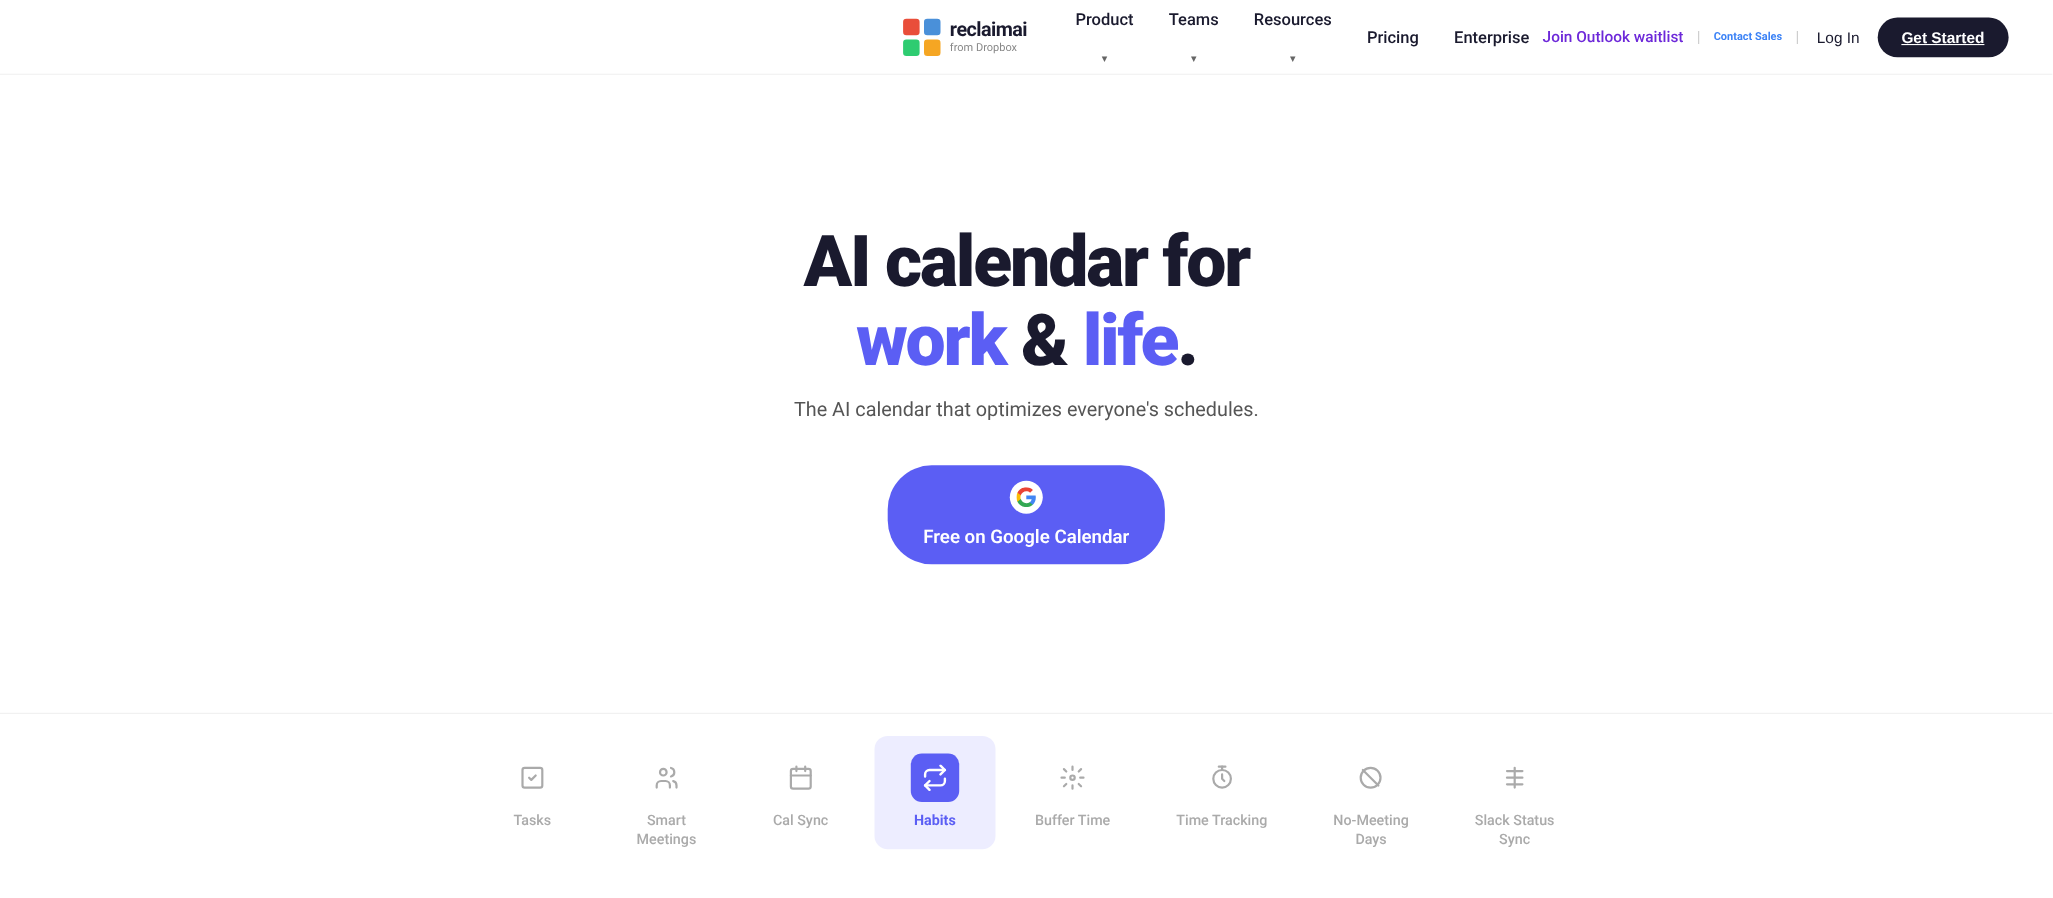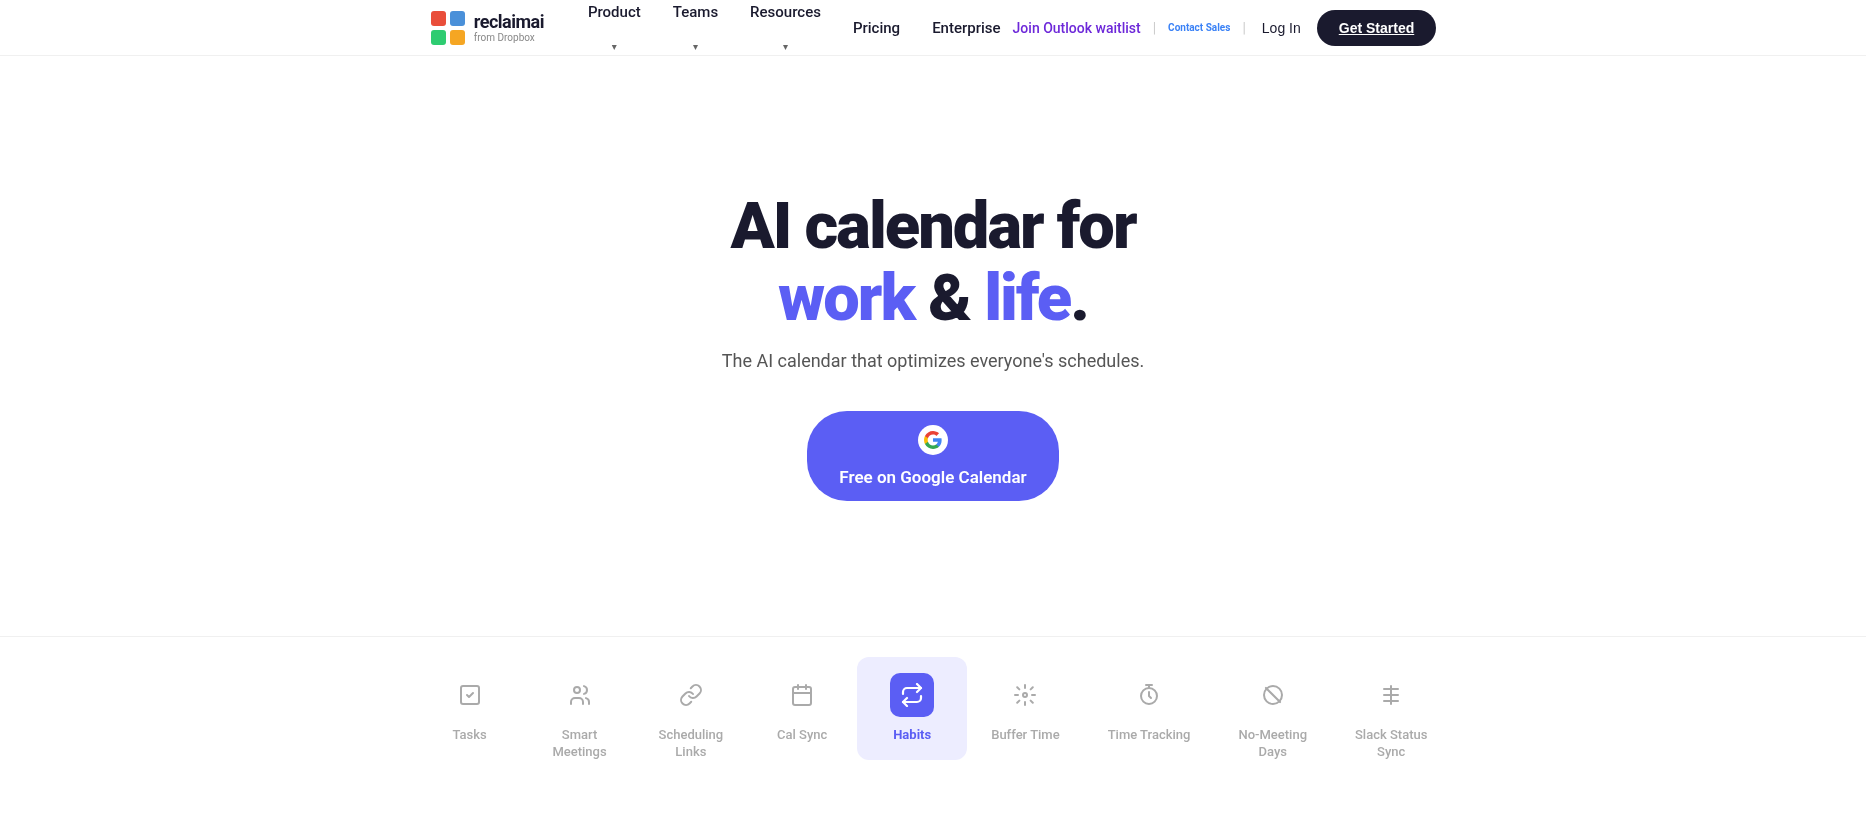--- a/index.html
+++ b/index.html
@@ -1,21 +1,21 @@
 <!DOCTYPE html>
 <html><head>
   <meta charset="utf-8">
   <style>
     * { margin: 0; padding: 0; box-sizing: border-box; }
     body { font-family: -apple-system, BlinkMacSystemFont, 'Segoe UI', Roboto, sans-serif; background: #fff; color: #1a1a2e; overflow-x: hidden; }
 
     
     nav {
-      display: flex; align-items: center; justify-content: center;
-      padding: 0 40px; height: 56px; border-bottom: 1px solid #f0f0f0;
+      display: flex; align-items: center; justify-content: flex-end;
+      padding: 0 40px; height: 68px; border-bottom: 1px solid #f0f0f0;
       position: sticky; top: 0; background: #fff; z-index: 100;
     }
     .nav-left { display: flex; align-items: center; gap: 32px; }
     .logo { display: flex; align-items: center; gap: 8px; text-decoration: none; }
     .logo-text { display: flex; flex-direction: column; line-height: 1.1; }
     .logo-text span:first-child { font-size: 18px; font-weight: 700; color: #1a1a2e; letter-spacing: -0.5px; }
     .logo-text span:last-child { font-size: 10px; color: #888; }
     .nav-links { display: flex; align-items: center; gap: 8px; }
     .nav-link {
       display: flex; align-items: center; gap: 20px; padding: 8px 12px;
@@ -57,21 +57,21 @@
     }
     .google-icon {
       width: 30px; height: 30px; background: #fff; border-radius: 50%;
       display: flex; align-items: center; justify-content: center;
       font-size: 18px; font-weight: 700; flex-shrink: 0;
     }
 
     
     .features-bar {
       display: flex; align-items: flex-start; justify-content: center;
-      gap: 0; padding: 20px 40px 20px;
+      gap: 12px; padding: 20px 40px 20px;
       border-top: 1px solid #f0f0f0;
       margin-top: 20px;
     }
     .feature-item {
       display: flex; flex-direction: column; align-items: center;
       gap: 10px; padding: 16px 24px; cursor: pointer;
       border-radius: 12px; min-width: 110px;
       transition: background 0.15s;
     }
     .feature-item.active {
@@ -179,30 +179,20 @@
           <path d="M16 3.13a4 4 0 0 1 0 7.75"></path>
           <path d="M21 21v-2a4 4 0 0 0-3-3.87"></path>
         </svg>
       </div>
       <span class="feature-label" style="white-space: pre-line;">Smart
 Meetings</span>
     </div>
     <div class="feature-item">
       <div class="feature-icon">
         <svg width="24" height="24" viewBox="0 0 24 24" fill="none" stroke="#aaa" stroke-width="2" stroke-linecap="round" stroke-linejoin="round">
-          <path d="M10 13a5 5 0 0 0 7.54.54l3-3a5 5 0 0 0-7.07-7.07l-1.72 1.71"></path>
-          <path d="M14 11a5 5 0 0 0-7.54-.54l-3 3a5 5 0 0 0 7.07 7.07l1.71-1.71"></path>
-        </svg>
-      </div>
-      <span class="feature-label" style="white-space: pre-line;">Scheduling
-Links</span>
-    </div>
-    <div class="feature-item">
-      <div class="feature-icon">
-        <svg width="24" height="24" viewBox="0 0 24 24" fill="none" stroke="#aaa" stroke-width="2" stroke-linecap="round" stroke-linejoin="round">
           <rect x="3" y="4" width="18" height="18" rx="2"></rect>
           <line x1="16" y1="2" x2="16" y2="6"></line>
           <line x1="8" y1="2" x2="8" y2="6"></line>
           <line x1="3" y1="10" x2="21" y2="10"></line>
         </svg>
       </div>
       <span class="feature-label" style="white-space: pre-line;">Cal Sync</span>
     </div>
     <div class="feature-item active">
       <div class="feature-icon">

